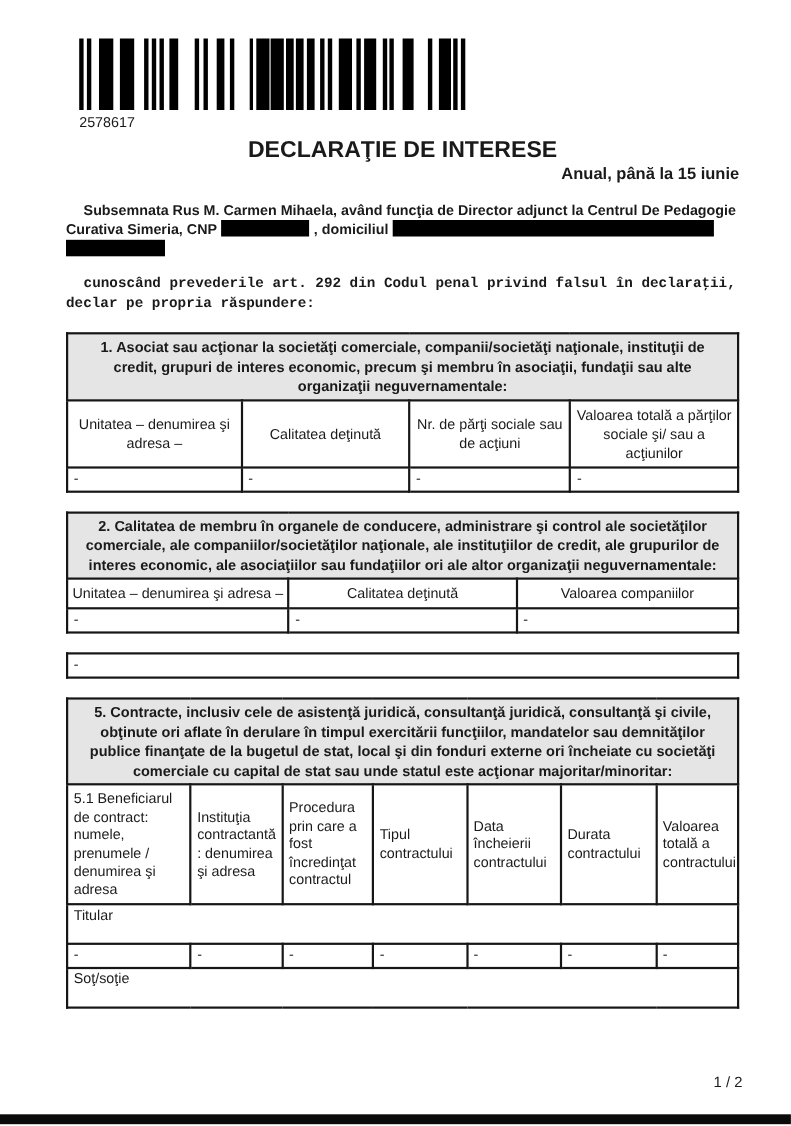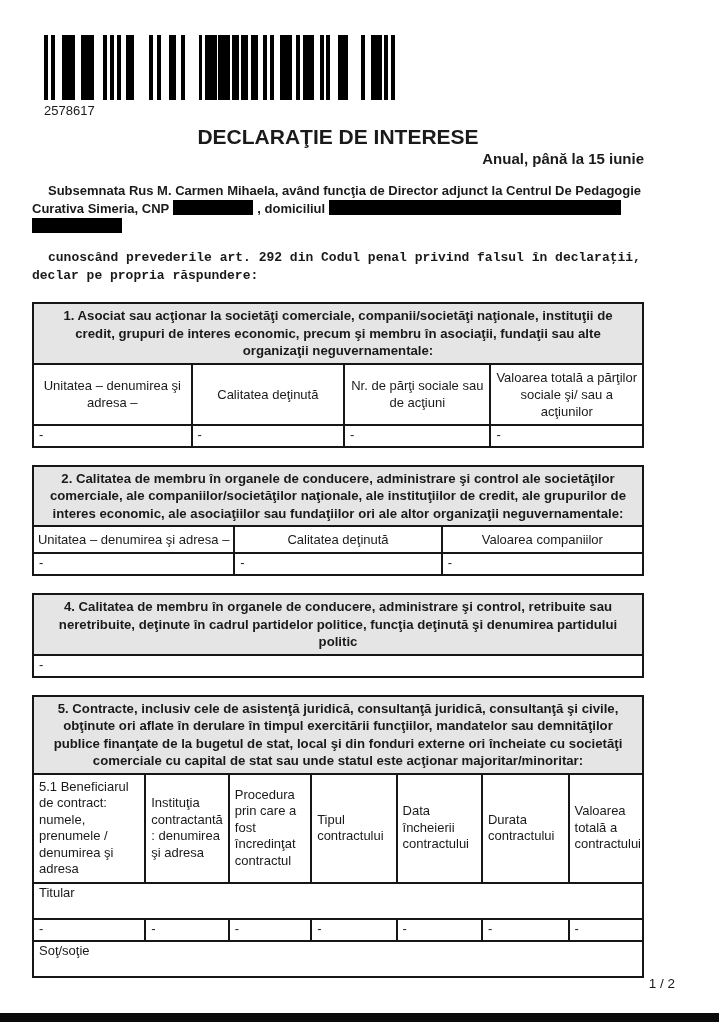--- a/index.html
+++ b/index.html
@@ -5,21 +5,21 @@
   * { box-sizing: border-box; }
   html, body { margin: 0; padding: 0; }
   body {
     width: 719px; height: 1024px;
     background: #ffffff;
     font-family: "Liberation Sans", sans-serif;
     color: #1a1a1a;
     position: relative;
     overflow: hidden;
   }
-  .doc { position: absolute; left: 32px; top: 35px; width: 612px; }
+  .doc { position: absolute; left: 60px; top: 35px; width: 612px; }
 
   
   .barcode { margin-left: 12px; height: 65px; display: flex; align-items: stretch; }
   .bar { background: #000; height: 100%; flex: 0 0 auto; }
   .bc-num { margin-left: 12px; margin-top: 3px; font-size: 13px; line-height: 15px; }
 
   
   .title { text-align: center; font-weight: bold; font-size: 21px; line-height: 24px; margin-top: 7px; }
   .subtitle { text-align: right; font-weight: bold; font-size: 15px; line-height: 18px; margin-top: 1px; }
 
@@ -148,23 +148,20 @@
         <td class="val">-</td>
         <td class="val">-</td>
       </tr>
     </tbody>
   </table>
 
 
   <table class="sec">
     <tbody>
       <tr>
-        <th class="band">4. Calitatea de membru în organele de conducere, administrare şi control, retribuite sau neretribuite, deţinute în cadrul partidelor politice, funcţia deţinută şi denumirea partidului politic</th>
-      </tr>
-      <tr>
         <td class="val">-</td>
       </tr>
     </tbody>
   </table>
 
   <table class="sec">
     <colgroup>
       <col style="width:18.4%">
         <col style="width:13.7%">
         <col style="width:13.5%">

